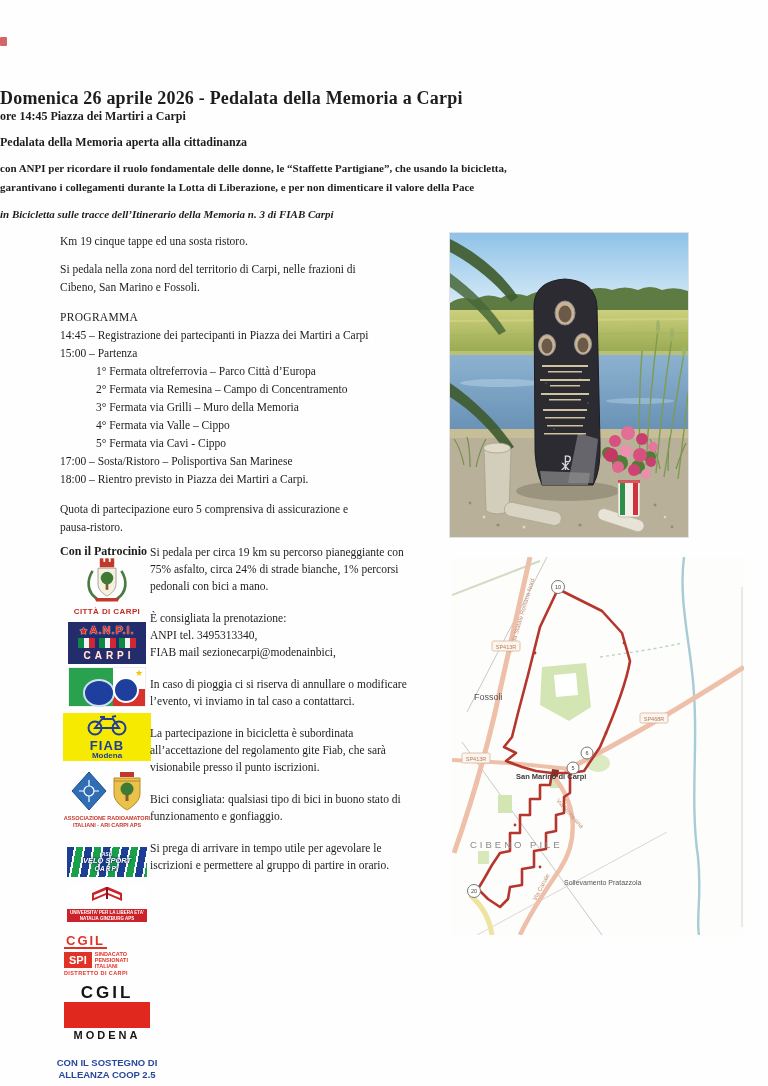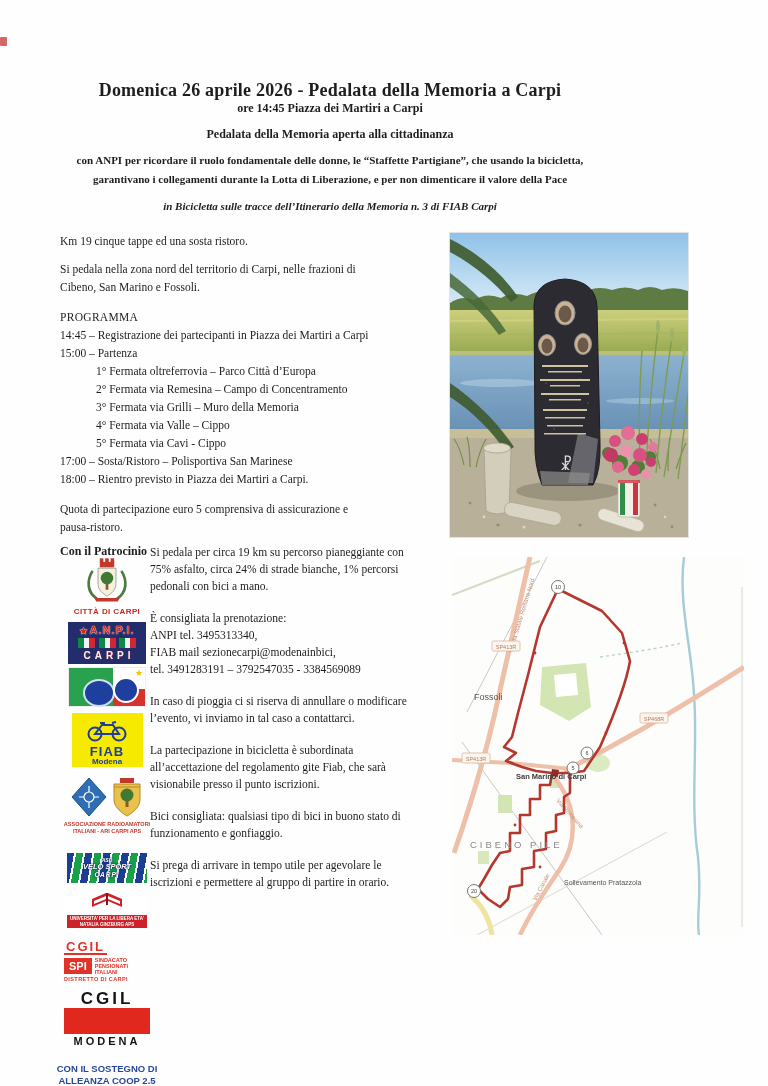--- a/index.html
+++ b/index.html
@@ -1,21 +1,21 @@
 <!DOCTYPE html>
 <html><head>
 <meta charset="utf-8">
 <style>
   html,body{margin:0;padding:0;background:#e8e8e8;}
   .page{position:relative;width:768px;height:1086px;margin:0 auto;background:#fefefe;
         overflow:hidden;font-family:"Liberation Serif",serif;color:#1d1d1d;}
   .pen-mark{position:absolute;left:0;top:37px;width:7px;height:9px;background:#c84040;opacity:.8;border-radius:1px;}
 
   
-  .head{position:absolute;top:80px;left:0;width:660px;text-align:center;}
+  .head{position:absolute;top:88px;left:0;width:660px;text-align:left;}
   .head h1{margin:0;font-size:18px;font-weight:bold;letter-spacing:.2px;}
   .sub1{font-size:12px;font-weight:bold;}
   .sub2{margin-top:11px;font-size:12px;font-weight:bold;}
   .intro{margin-top:9px;font-size:11px;font-weight:bold;line-height:19px;}
   .intro div{white-space:nowrap;}
   .route-note{margin-top:11px;font-size:11px;font-weight:bold;font-style:italic;}
 
   
   .left-col{position:absolute;left:60px;top:232px;width:400px;font-size:11.5px;line-height:18px;}
   .left-col p{margin:0;}
@@ -56,21 +56,21 @@
 
   .eighty{position:relative;width:76px;height:38px;background:#fff;box-shadow:0 0 0 1px #eee;}
   .e-green{position:absolute;left:0;top:0;width:44px;height:38px;background:#2aa14e;}
   .e-red{position:absolute;right:0;bottom:0;width:32px;height:17px;background:#d6332c;}
   .e-c1{position:absolute;left:14px;top:11px;width:28px;height:24px;border-radius:50%;
         background:#1f3f9e;border:2px solid #cfe0f2;}
   .e-c2{position:absolute;left:44px;top:9px;width:22px;height:22px;border-radius:50%;
         background:#1f3f9e;border:2px solid #fff;}
   .e-star{position:absolute;right:2px;top:0;color:#f3c400;font-size:9px;}
 
-  .fiab{width:71px;height:47px;background:#f6ea00;text-align:center;padding-top:7px;margin-top:3px;}
+  .fiab{width:88px;height:47px;background:#f6ea00;text-align:center;padding-top:1px;margin-top:3px;}
   .fiab-t1{font-size:13px;font-weight:bold;color:#1f3d99;letter-spacing:1px;line-height:12px;}
   .fiab-t2{font-size:8px;font-weight:bold;color:#1f3d99;line-height:8px;}
 
   .ari{text-align:center;margin-top:6px;}
   .ari-icons{display:flex;justify-content:center;align-items:flex-start;gap:3px;}
   .ari-cap{margin-top:2px;font-size:5.5px;font-weight:bold;color:#c5352c;line-height:6.5px;white-space:nowrap;}
 
   .velo{position:relative;width:80px;height:30px;margin-top:15px;
     background:repeating-linear-gradient(100deg,#1c3f94 0 7px,#ffffff 7px 9px,#18a04b 9px 16px,#ffffff 16px 18px);}
   .velo-t{position:absolute;inset:0;display:flex;flex-direction:column;justify-content:center;
@@ -398,21 +398,20 @@
   <section class="mid-col">
     <p>
       <span class="ln">Si pedala per circa 19 km su percorso pianeggiante con</span>
       <span class="ln">75% asfalto, circa 24% di strade bianche, 1% percorsi</span>
       <span class="ln">pedonali con bici a mano.</span>
     </p>
     <p>
       <span class="ln">È consigliata la prenotazione:</span>
       <span class="ln">ANPI tel. 3495313340,</span>
       <span class="ln">FIAB mail sezionecarpi@modenainbici,</span>
-      <span class="ln">tel. 3491283191 – 3792547035 - 3384569089</span>
     </p>
     <p>
       <span class="ln">In caso di pioggia ci si riserva di annullare o modificare</span>
       <span class="ln">l’evento, vi inviamo in tal caso a contattarci.</span>
     </p>
     <p>
       <span class="ln">La partecipazione in bicicletta è subordinata</span>
       <span class="ln">all’accettazione del regolamento gite Fiab, che sarà</span>
       <span class="ln">visionabile presso il punto iscrizioni.</span>
     </p>

